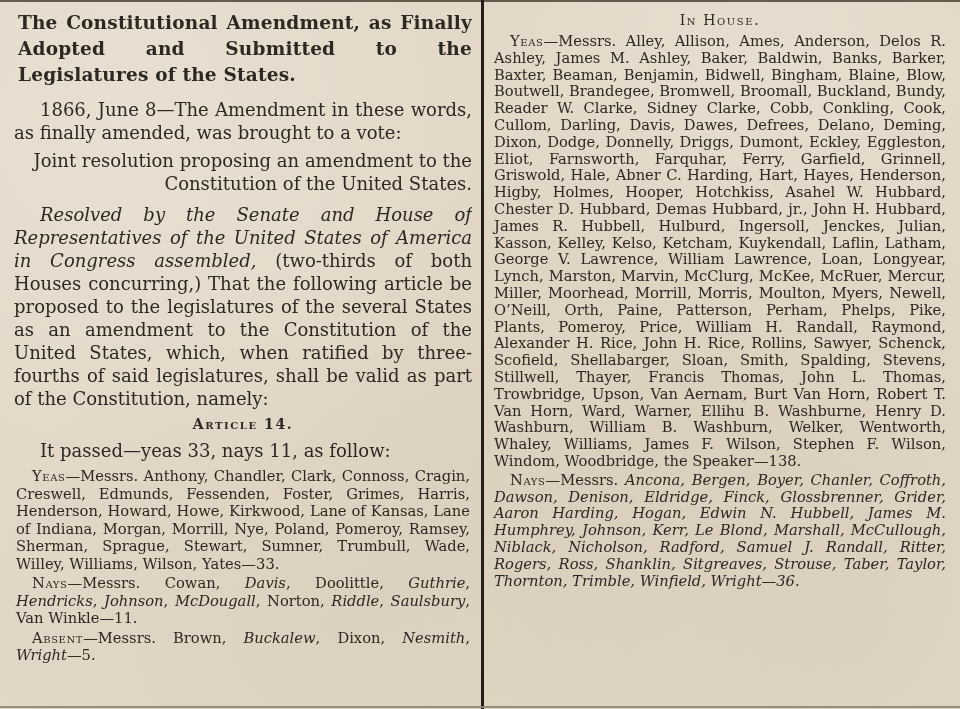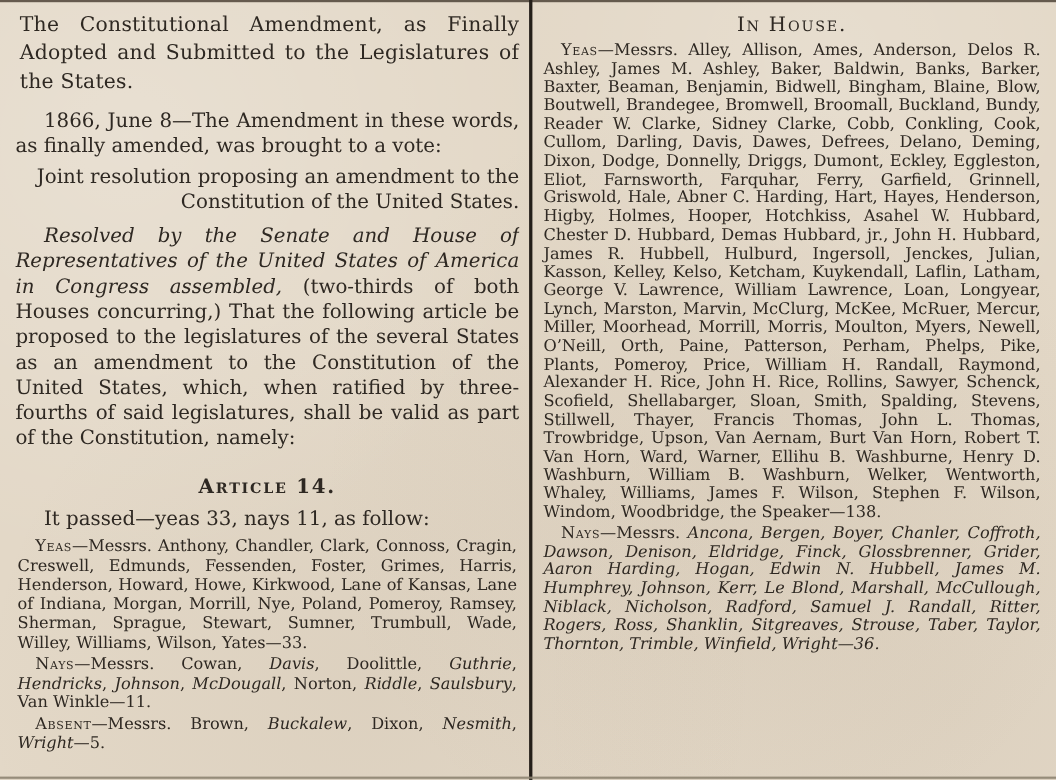--- a/index.html
+++ b/index.html
@@ -19,34 +19,34 @@
   }
   .edge-top{position:absolute;top:0;left:0;right:0;height:2px;background:#4d4337;opacity:.85;}
   .edge-bottom{position:absolute;bottom:1px;left:0;right:0;height:2px;background:#8d8471;opacity:.9;}
   .divider{position:absolute;top:0;bottom:0;left:481px;width:3px;background:#241f19;}
 
   .col{position:absolute;top:0;bottom:6px;overflow:hidden;}
   .col-left{left:14px;width:458px;padding-top:8px;}
   .col-right{left:492px;width:456px;padding-top:12px;}
 
   .title{
-    font-size:18.5px;line-height:26px;font-weight:normal;
+    font-size:18.5px;line-height:26px;font-weight:bold;
     text-align:justify;letter-spacing:.2px;
     margin:2px 0 10px 0;padding-left:4px;
   }
   .sc-head{
-    font-size:18px;font-weight:normal;text-align:center;
+    font-size:14px;font-weight:normal;text-align:center;
     font-variant:small-caps;letter-spacing:1.6px;
     margin:0 0 5px 0;
   }
   .sc-head.article{margin-top:4px;margin-bottom:7px;font-weight:bold;}
   .body{font-size:18px;line-height:23px;text-align:justify;margin:0 0 5px 0;}
   .indent{text-indent:26px;}
   .center{text-align:right;text-indent:0;margin-bottom:8px;}
-  .resolved{margin-bottom:22px;}
+  .resolved{margin-bottom:6px;}
   .result{margin-bottom:5px;}
   .list{
     font-size:14.7px;text-align:justify;
     margin:2px;text-indent:16px;
   }
   .col-left .list{line-height:17.5px;}
   .col-right .list{line-height:16.8px;}
   .i{font-style:italic;}
   .sc{font-variant:small-caps;letter-spacing:.6px;}
 </style>

